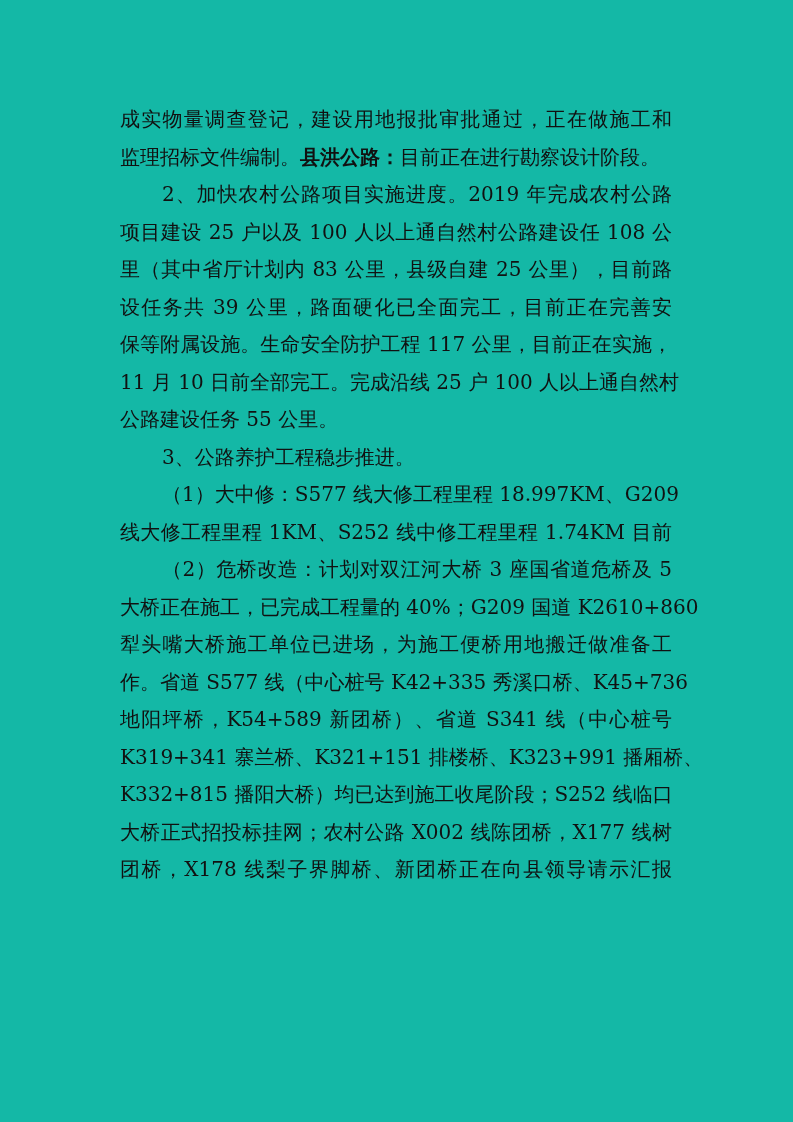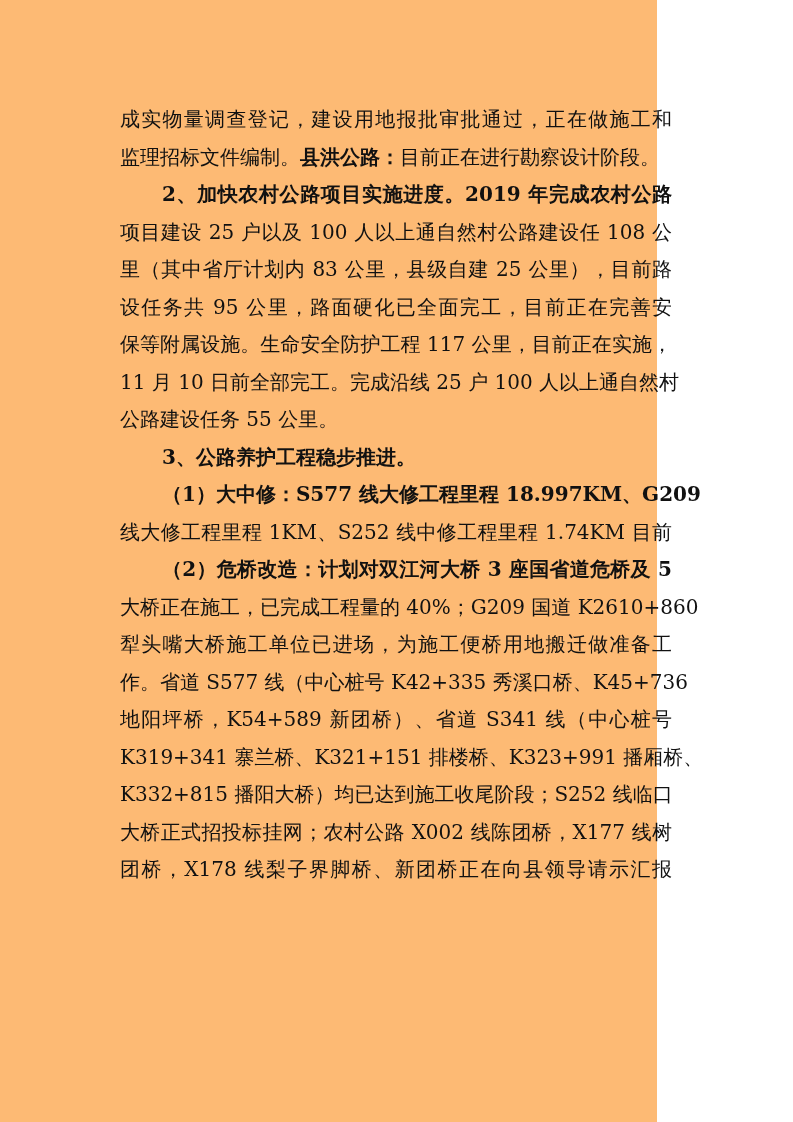--- a/index.html
+++ b/index.html
@@ -1,41 +1,41 @@
 <!DOCTYPE html>
 <html><head>
 <meta charset="utf-8">
 <style>
   html, body { margin: 0; padding: 0; background: #ffffff; }
   body { width: 793px; height: 1122px; position: relative; overflow: hidden; }
-  .page { position: absolute; left: 0; top: 0; width: 657px; height: 1122px; background: #fdba74; }
+  .page { position: absolute; left: 0; top: 0; width: 793px; height: 1122px; background: #14b8a6; }
   .body-text { position: absolute; left: 120px; top: 101px; width: 552px; }
   .line {
     height: 37.5px; line-height: 37.5px;
     font-family: "DejaVu Serif", "Liberation Serif", serif;
     font-size: 20px; color: #111;
     text-align: justify; text-align-last: justify;
     white-space: nowrap; overflow: visible;
   }
   .line.last { text-align-last: left; }
-  .line.indent { padding-left: 42px; font-weight: bold; }
+  .line.indent { padding-left: 42px; }
   .line span { white-space: normal; }
   .bold { font-weight: bold; }
 </style>
 </head>
 <body>
 
 <div class="page">
   <div class="body-text">
     <div class="line">成实物量调查登记，建设用地报批审批通过，正在做施工和</div>
     <div class="line last"><span>监理招标文件编制。</span><span class="bold">县洪公路：</span><span>目前正在进行勘察设计阶段。</span></div>
     <div class="line indent">2、加快农村公路项目实施进度。2019 年完成农村公路</div>
     <div class="line">项目建设 25 户以及 100 人以上通自然村公路建设任 108 公</div>
     <div class="line">里（其中省厅计划内 83 公里，县级自建 25 公里），目前路</div>
-    <div class="line">设任务共 95 公里，路面硬化已全面完工，目前正在完善安</div>
+    <div class="line">设任务共 39 公里，路面硬化已全面完工，目前正在完善安</div>
     <div class="line">保等附属设施。生命安全防护工程 117 公里，目前正在实施，</div>
     <div class="line">11 月 10 日前全部完工。完成沿线 25 户 100 人以上通自然村</div>
     <div class="line last">公路建设任务 55 公里。</div>
     <div class="line indent last">3、公路养护工程稳步推进。</div>
     <div class="line indent">（1）大中修：S577 线大修工程里程 18.997KM、G209</div>
     <div class="line">线大修工程里程 1KM、S252 线中修工程里程 1.74KM 目前</div>
     <div class="line indent">（2）危桥改造：计划对双江河大桥 3 座国省道危桥及 5</div>
     <div class="line">大桥正在施工，已完成工程量的 40%；G209 国道 K2610+860</div>
     <div class="line">犁头嘴大桥施工单位已进场，为施工便桥用地搬迁做准备工</div>
     <div class="line">作。省道 S577 线（中心桩号 K42+335 秀溪口桥、K45+736</div>

